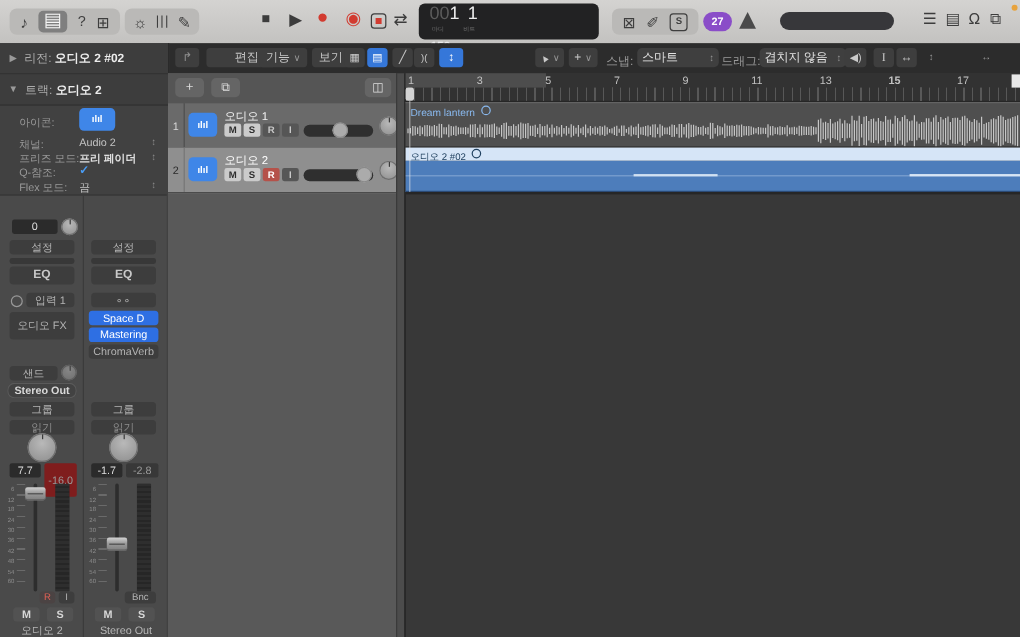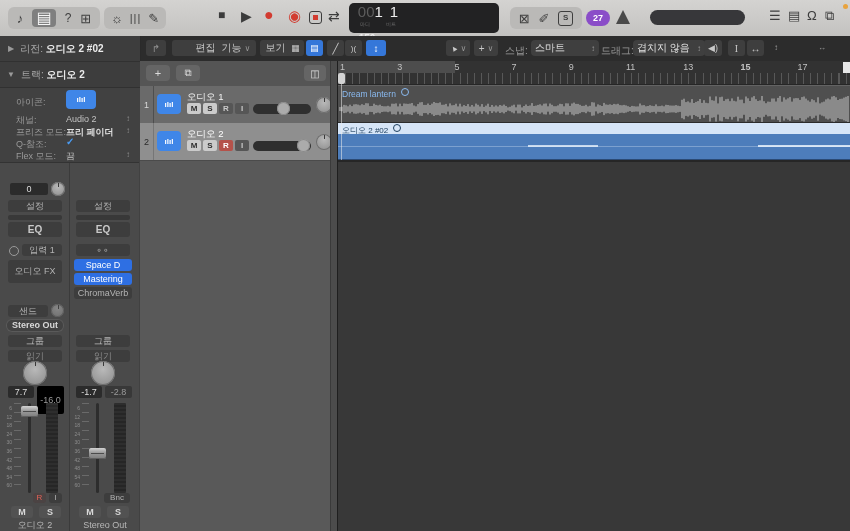--- a/index.html
+++ b/index.html
@@ -245,21 +245,21 @@
     <span class="abs" style="left:9px;top:83px;width:8px;height:8px;border:1px solid #9a9a9a;border-radius:50%;"></span>
     <div class="sbtn" style="left:22px;top:81px;width:40px;height:12px;">입력 1</div>
     <div class="sbtn" style="left:8px;top:97px;width:54px;height:23px;">오디오 FX</div>
     <div class="sbtn" style="left:8px;top:142px;width:40px;height:12px;">샌드</div>
     <span class="knob" style="left:51px;top:141px;width:13px;height:13px;opacity:.55;"></span>
     <div class="sbtn" style="left:6px;top:156px;width:58px;height:13px;font-weight:bold;color:#d8d8d8;background:#424242;box-shadow:inset 0 0 0 1px #5a5a5a;border-radius:6px;">Stereo Out</div>
     <div class="sbtn" style="left:8px;top:172px;width:54px;height:12px;">그룹</div>
     <div class="sbtn" style="left:8px;top:187px;width:54px;height:12px;color:#8d8d8d;">읽기</div>
     <span class="knob" style="left:23px;top:198px;width:24px;height:24px;"></span>
     <div class="valbox" style="left:8px;top:223px;width:26px;height:12px;">7.7</div>
-    <div class="valbox" style="left:37px;top:223px;width:27px;height:28px;background:#000000;color:#9a9a9a;">-16.0</div>
+    <div class="valbox" style="left:37px;top:223px;width:27px;height:28px;background:#7f1d1d;color:#9a9a9a;">-16.0</div>
     <div class="fscale" id="fs1" style="left:2px;top:242px;height:88px;">
         <span style="top: 0px;">6</span>
         <span style="top: 8.6px;">12</span>
         <span style="top: 17.2px;">18</span>
         <span style="top: 25.8px;">24</span>
         <span style="top: 34.4px;">30</span>
         <span style="top: 43px;">36</span>
         <span style="top: 51.6px;">42</span>
         <span style="top: 60.2px;">48</span>
         <span style="top: 68.8px;">54</span>

